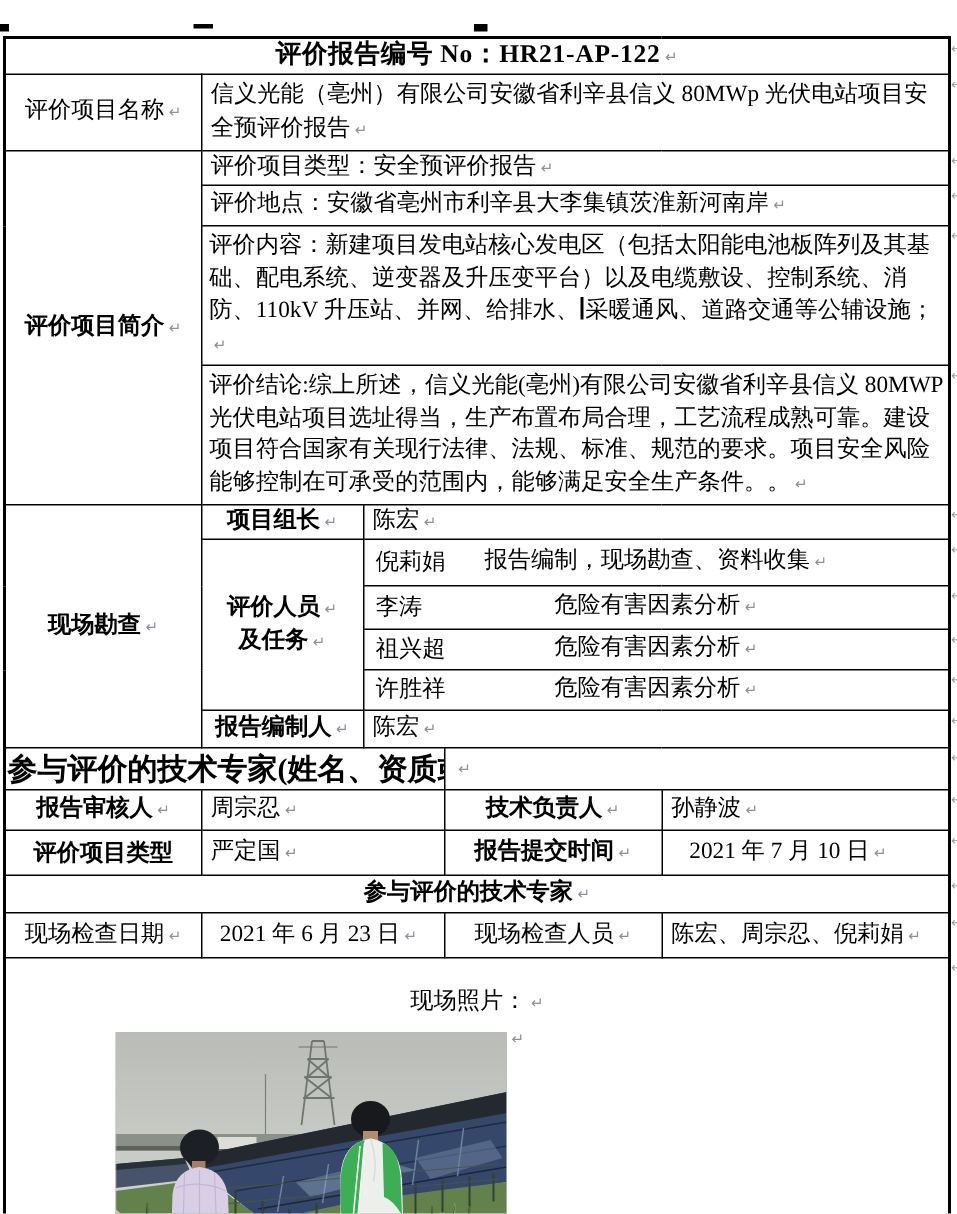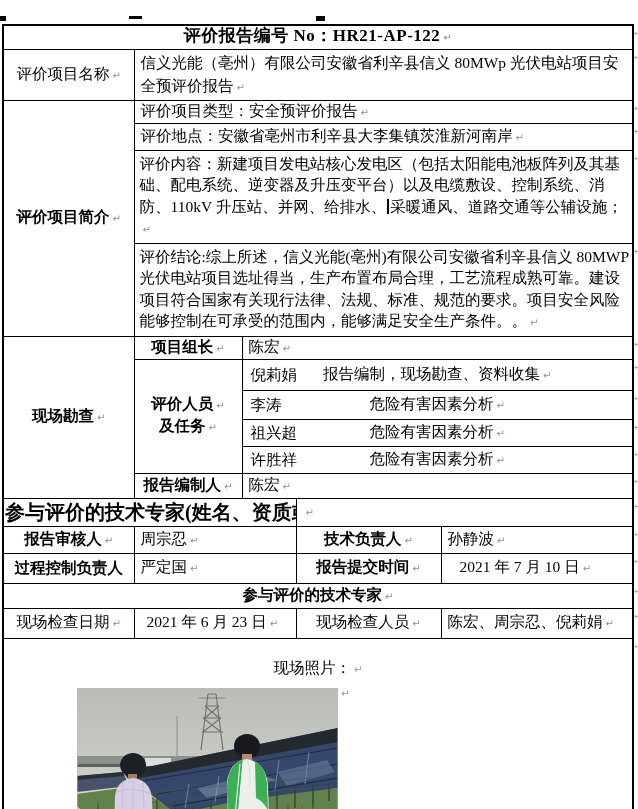--- a/index.html
+++ b/index.html
@@ -112,21 +112,21 @@
         <td colspan="3" class="b exl"><span>参与评价的技术专家(姓名、资质或职称)</span></td>
         <td colspan="2" class="v pm"><span></span><span class="rm">↵</span></td>
       </tr>
       <tr style="height:27px">
         <td class="c b pm"><span>报告审核人</span><span class="rm">↵</span></td>
         <td colspan="2" class="v pm"><span>周宗忍</span><span class="rm">↵</span></td>
         <td class="c b pm"><span>技术负责人</span><span class="rm">↵</span></td>
         <td class="v pm"><span>孙静波</span><span class="rm">↵</span></td>
       </tr>
       <tr style="height:30px">
-        <td class="c b"><span>过程控制负责人</span></td>
+        <td class="c b"><span>评价项目类型</span></td>
         <td colspan="2" class="v pm"><span>严定国</span><span class="rm">↵</span></td>
         <td class="c b pm"><span>报告提交时间</span><span class="rm">↵</span></td>
         <td class="v pad18 pm"><span>2021 年 7 月 10 日</span><span class="rm">↵</span></td>
       </tr>
       <tr style="height:25px">
         <td colspan="5" class="c b pm"><span>参与评价的技术专家</span><span class="rm">↵</span></td>
       </tr>
       <tr style="height:30px">
         <td class="c pm"><span>现场检查日期</span><span class="rm">↵</span></td>
         <td colspan="2" class="v pad12 pm"><span>2021 年 6 月 23 日</span><span class="rm">↵</span></td>

